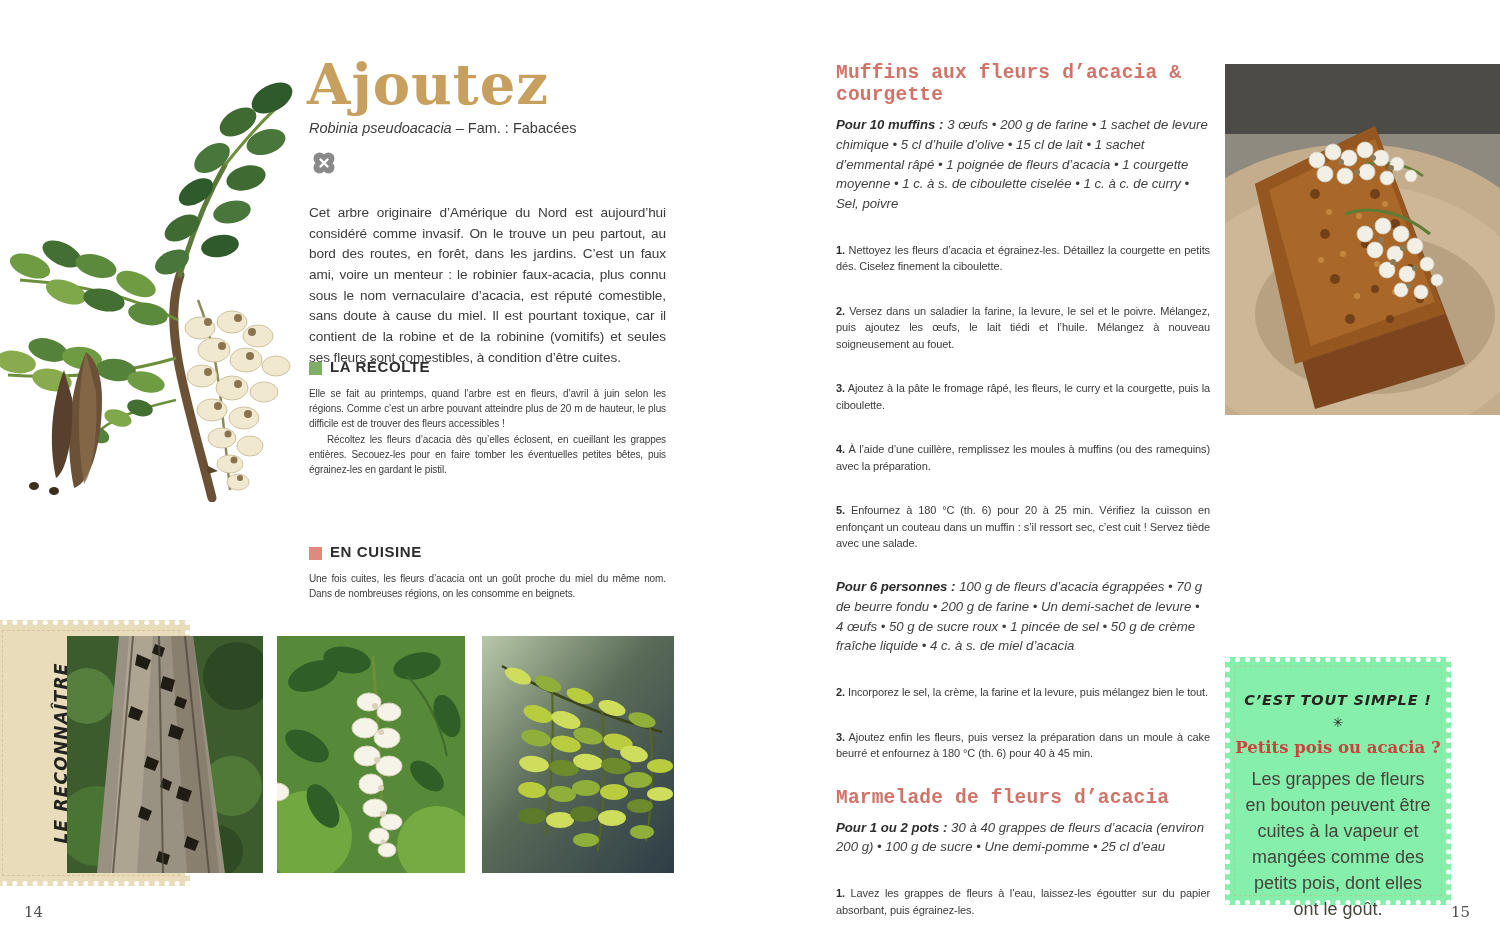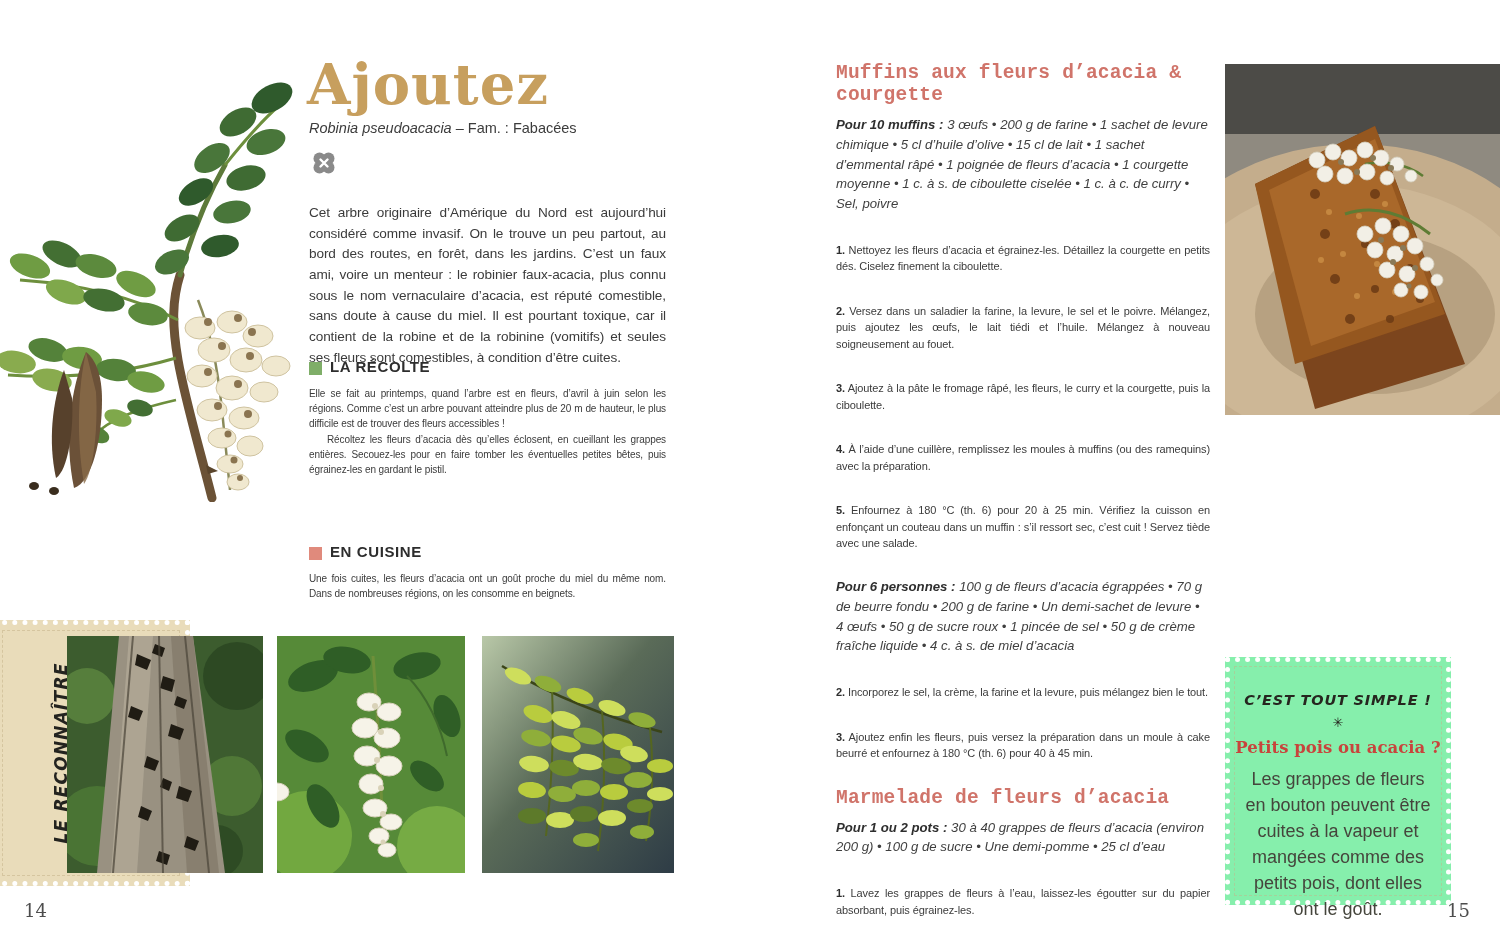--- a/index.html
+++ b/index.html
@@ -59,21 +59,21 @@
   .tip-box .inner-dash { position:absolute; inset:4px; border:1px dashed #c5b489; opacity:.5; }
   .tip-title { margin-top:30px; font-style:italic; font-weight:bold; font-size:14.5px;
     letter-spacing:0.8px; color:#26261f; font-family:"DejaVu Sans", sans-serif; }
   .tip-ornament { margin-top:7px; font-size:13px; color:#26261f; }
   .tip-subtitle { margin-top:8px; font-family:"DejaVu Serif", serif; font-weight:bold;
     font-size:16.5px; color:#c8443c; }
   .tip-text { margin:9px auto 0; width:190px; font-size:18px;
     line-height:1.45; color:#45453c; }
 
   .folio { position:absolute; bottom:26px; font-family:"DejaVu Serif", serif;
-    font-size:18px; color:#4d4d4d; }
+    font-size:15px; color:#4d4d4d; }
   .folio-left { left:24px; }
   .folio-right { right:30px; }
 </style>
 </head>
 <body>
 
 <div class="spread">
 
   <div class="botanical">
     <svg viewBox="0 0 302 432" xmlns="http://www.w3.org/2000/svg">

